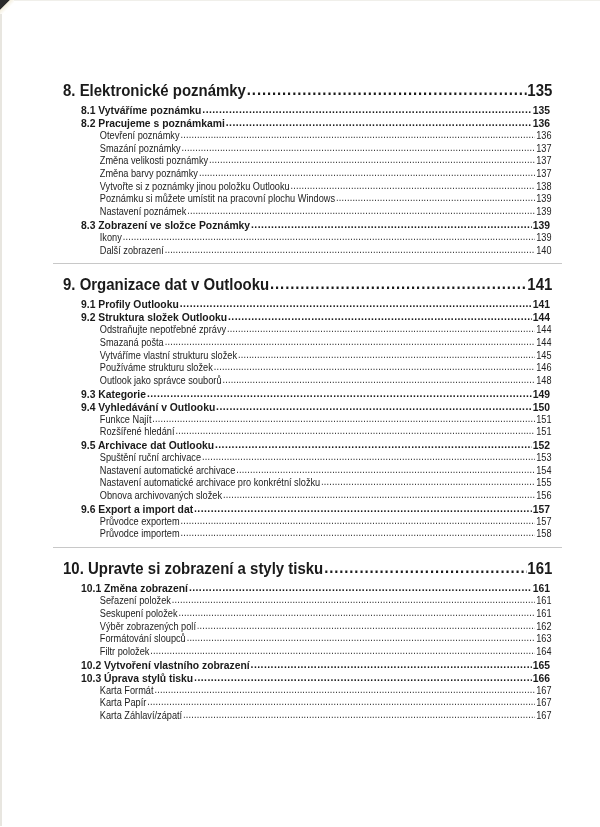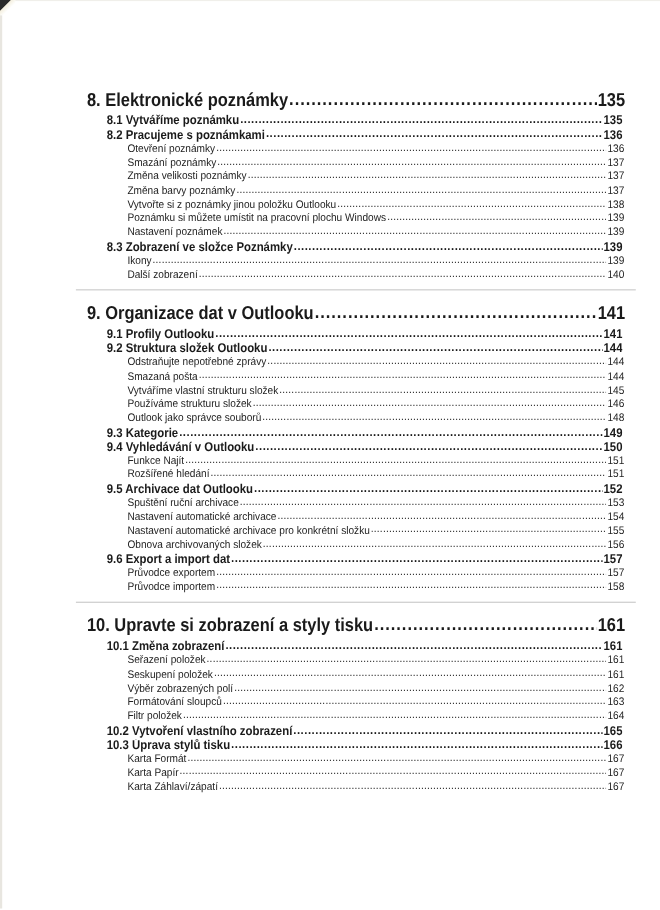--- a/index.html
+++ b/index.html
@@ -8,21 +8,21 @@
     font-family: "Liberation Sans", sans-serif; color: #1a1a1a;
   }
   .page-edge {
     position: absolute; left: 0; top: 0; width: 598px; height: 825px;
     border-left: 2px solid #e8e6e0; border-top: 1px solid #f0efea;
   }
   .corner {
     position: absolute; left: 0; top: 0; width: 14px; height: 14px;
     background: linear-gradient(135deg, #2a2a2a 0%, #2a2a2a 35%, #f3eedd 36%, #fff 60%);
   }
-  .toc { position: absolute; left: 63px; top: 80px; width: 489px; margin-left: 16px; }
+  .toc { position: absolute; left: 63px; top: 80px; width: 489px; }
   .section { position: relative; }
   .rule { height: 1px; background: #c8c8c8; margin: 0 -10px; }
   .row {
     display: flex; align-items: baseline; white-space: nowrap; overflow: hidden;
   }
   .row .label { flex: 0 0 auto; }
   .row .dots {
     flex: 1 1 auto; overflow: hidden; margin: 0 1px; position: relative; top: -1px;
   }
   .row .dots::after {

